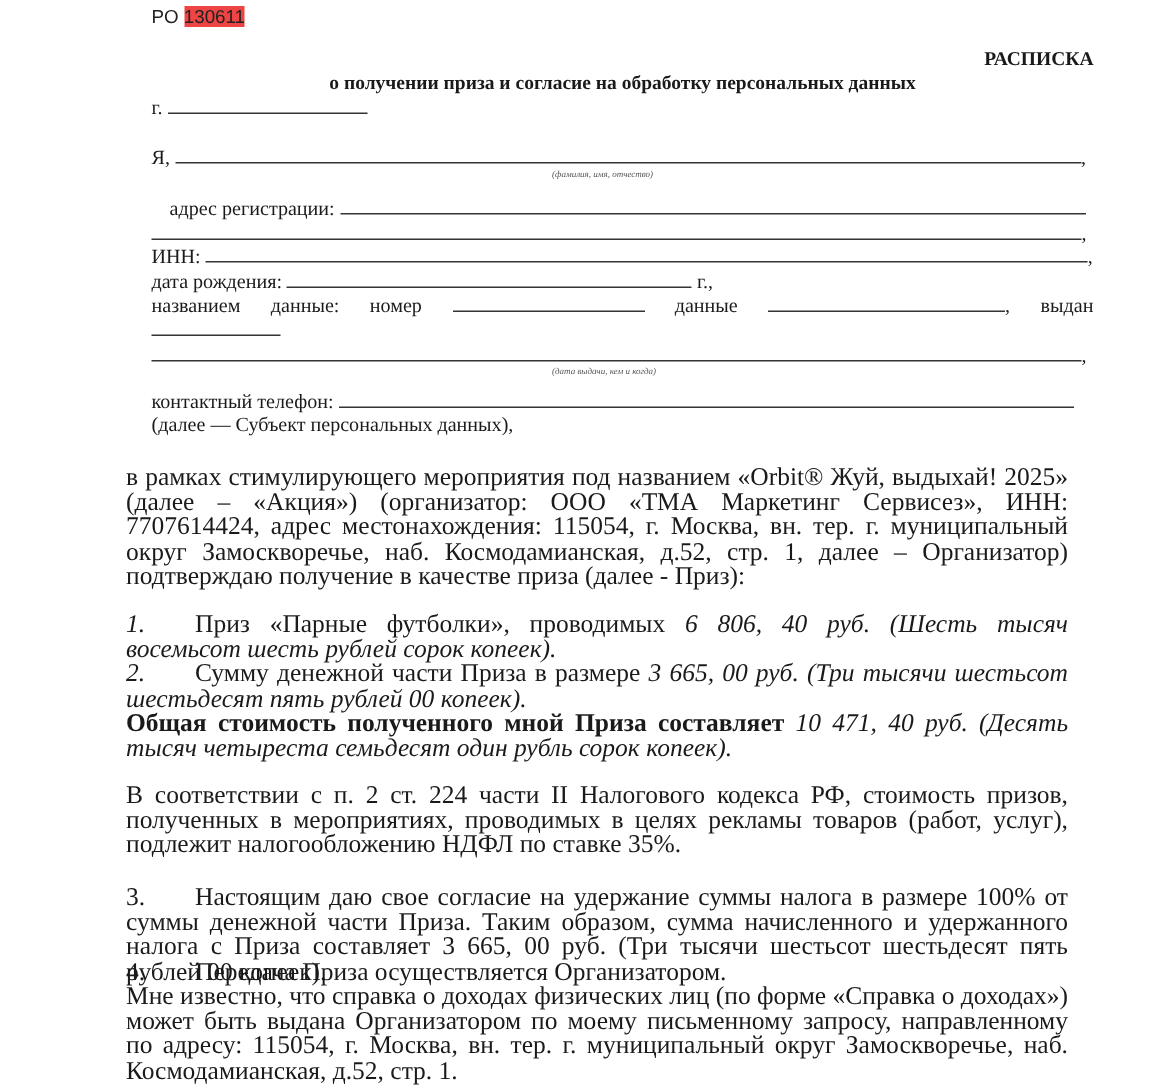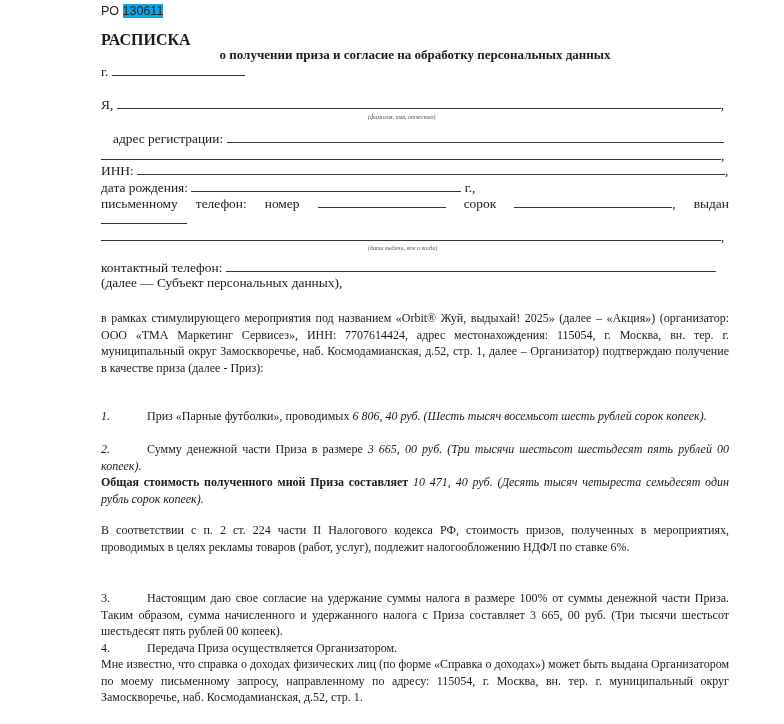--- a/index.html
+++ b/index.html
@@ -18,30 +18,30 @@
   }
   .doc-code {
     position: absolute;
     left: 101px;
     top: 4px;
     font-family: "Liberation Sans", "DejaVu Sans", sans-serif;
     font-size: 12.5px;
     color: #222;
   }
   .doc-code .num {
-    background: #0ea5e9;
+    background: #ef4444;
   }
   .title {
     position: absolute;
     left: 101px;
     width: 628px;
-    text-align: left;
+    text-align: right;
     font-weight: bold;
     top: 31px;
-    font-size: 16px;
+    font-size: 13px;
   }
   .subtitle {
     position: absolute;
     left: 101px;
     width: 628px;
     text-align: center;
     font-weight: bold;
     top: 47px;
     font-size: 13px;
   }
@@ -61,25 +61,25 @@
   }
   .caption {
     position: absolute;
     font-style: italic;
     font-size: 6px;
     color: #555;
     white-space: nowrap;
   }
   .para {
     position: absolute;
-    left: 101px;
+    left: 84px;
     width: 628px;
     text-align: justify;
     line-height: 16.6px;
-    font-size: 12px;
+    font-size: 17px;
   }
   .para.left { text-align: left; }
   .list-num {
     display: inline-block;
     width: 46px;
   }
   .it { font-style: italic; }
   .b { font-weight: bold; }
 </style>
 </head>
@@ -117,25 +117,25 @@
   <span class="uline" style="width:588px;"></span><span>,</span>
 </div>
 
 <div class="row" style="top:180px;">
   <span>дата рождения:</span>
   <span class="uline" style="width:270px;"></span>
   <span>г.,</span>
 </div>
 
 <div class="row" style="top:196px; display:flex; justify-content:space-between; width:628px;">
-  <span>письменному</span>
-  <span>телефон:</span>
+  <span>названием</span>
+  <span>данные:</span>
   <span>номер</span>
   <span class="uline" style="width:128px;"></span>
-  <span>сорок</span>
+  <span>данные</span>
   <span><span class="uline" style="width:158px;"></span><span>,</span></span>
   <span>выдан</span>
 </div>
 <div class="row" style="top:212px;">
   <span class="uline" style="width:86px;"></span>
 </div>
 <div class="row" style="top:229px;">
   <span class="uline" style="width:620px;"></span><span>,</span>
 </div>
 <div class="caption" style="left:368px; top:245px;">(дата выдачи, кем и когда)</div>
@@ -153,21 +153,21 @@
 <div class="para" style="top:408px;">
   <span class="list-num it">1.</span><span>Приз «Парные футболки», проводимых </span><span class="it">6 806, 40 руб. (Шесть тысяч восемьсот шесть рублей сорок копеек).</span>
 </div>
 <div class="para" style="top:441px;">
   <span class="list-num it">2.</span><span>Сумму денежной части Приза в размере </span><span class="it">3 665, 00 руб. (Три тысячи шестьсот шестьдесят пять рублей 00 копеек).</span>
 </div>
 <div class="para" style="top:474px;">
   <span class="b">Общая стоимость полученного мной Приза составляет </span><span class="it">10 471, 40 руб. (Десять тысяч четыреста семьдесят один рубль сорок копеек).</span>
 </div>
 
-<div class="para" style="top:522px;">В соответствии с п. 2 ст. 224 части II Налогового кодекса РФ, стоимость призов, полученных в мероприятиях, проводимых в целях рекламы товаров (работ, услуг), подлежит налогообложению НДФЛ по ставке 6%.</div>
+<div class="para" style="top:522px;">В соответствии с п. 2 ст. 224 части II Налогового кодекса РФ, стоимость призов, полученных в мероприятиях, проводимых в целях рекламы товаров (работ, услуг), подлежит налогообложению НДФЛ по ставке 35%.</div>
 
 <div class="para" style="top:590px;">
   <span class="list-num">3.</span><span>Настоящим даю свое согласие на удержание суммы налога в размере 100% от суммы денежной части Приза. Таким образом, сумма начисленного и удержанного налога с Приза составляет 3 665, 00 руб. (Три тысячи шестьсот шестьдесят пять рублей 00 копеек).</span>
 </div>
 
 <div class="para left" style="top:640px;">
   <span class="list-num">4.</span><span>Передача Приза осуществляется Организатором.</span>
 </div>
 
 <div class="para" style="top:656px;">Мне известно, что справка о доходах физических лиц (по форме «Справка о доходах») может быть выдана Организатором по моему письменному запросу, направленному по адресу: 115054, г. Москва, вн. тер. г. муниципальный округ Замоскворечье, наб. Космодамианская, д.52, стр. 1.</div>

